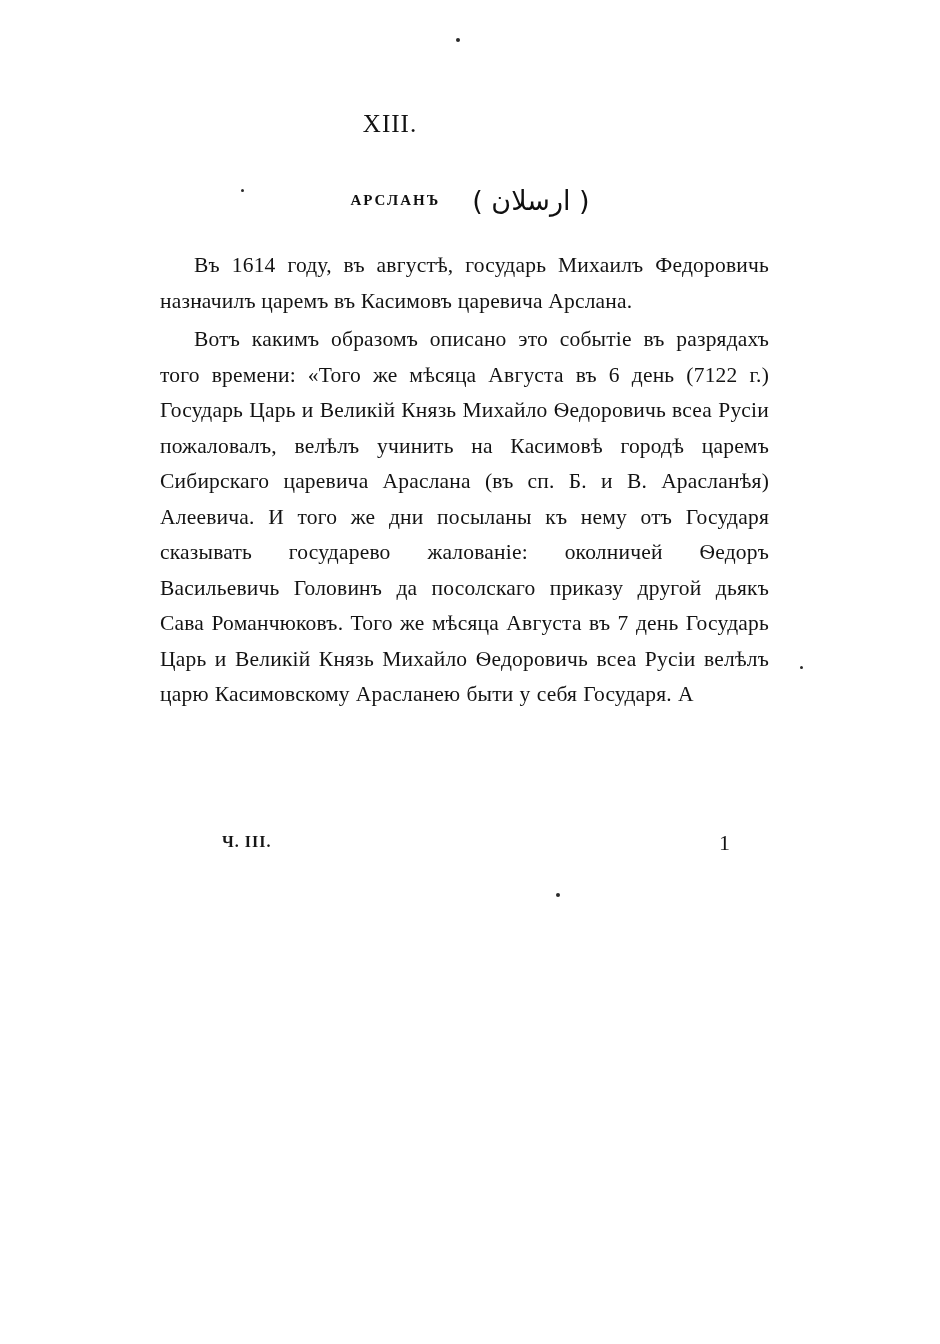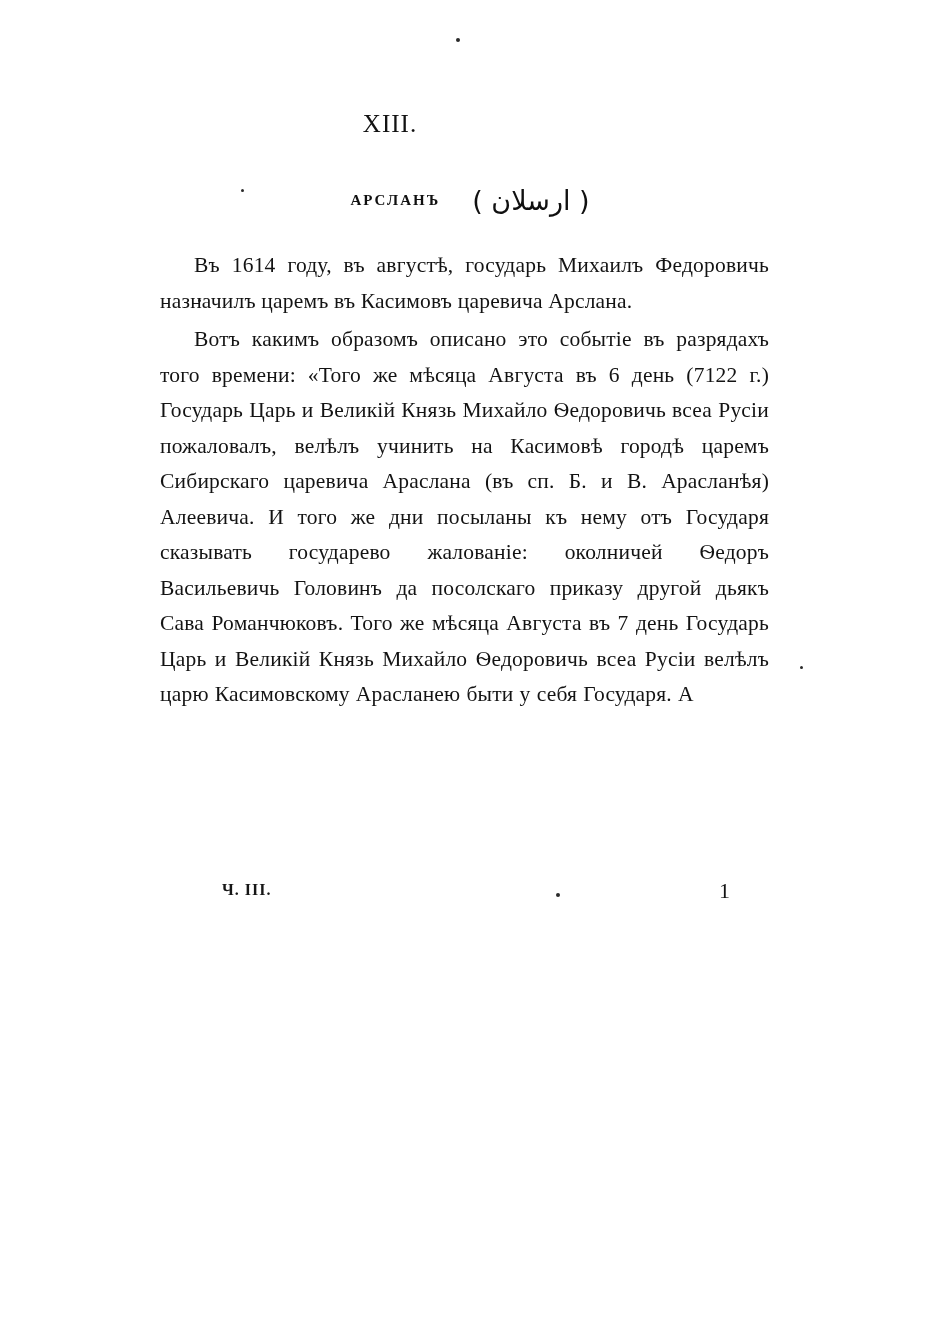--- a/index.html
+++ b/index.html
@@ -115,21 +115,20 @@
   }
   p.para.tight {
     word-spacing: 0.5px;
   }
   .footer {
     position: absolute;
     left: 160px;
     top: 833px;
     width: 625px;
     height: 28px;
-    margin-top: 48px;
   }
   .signature {
     position: absolute;
     left: 62px;
     top: 0;
     font-family: "Liberation Serif", serif;
     font-weight: bold;
     font-size: 16px;
     letter-spacing: 1px;
     color: #161616;

